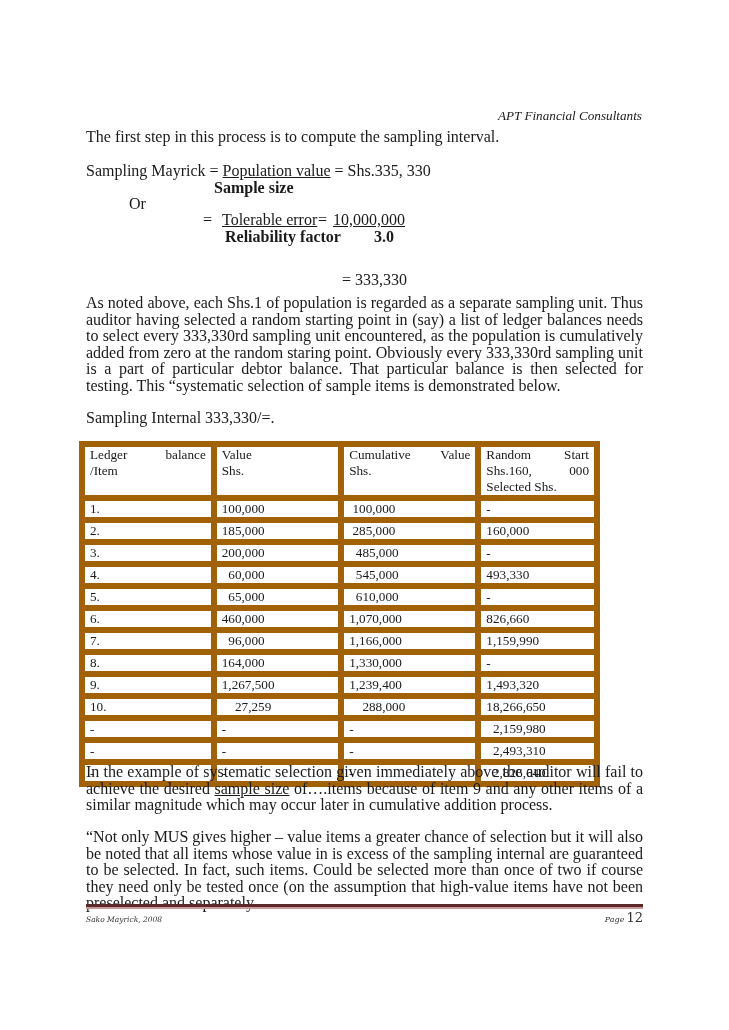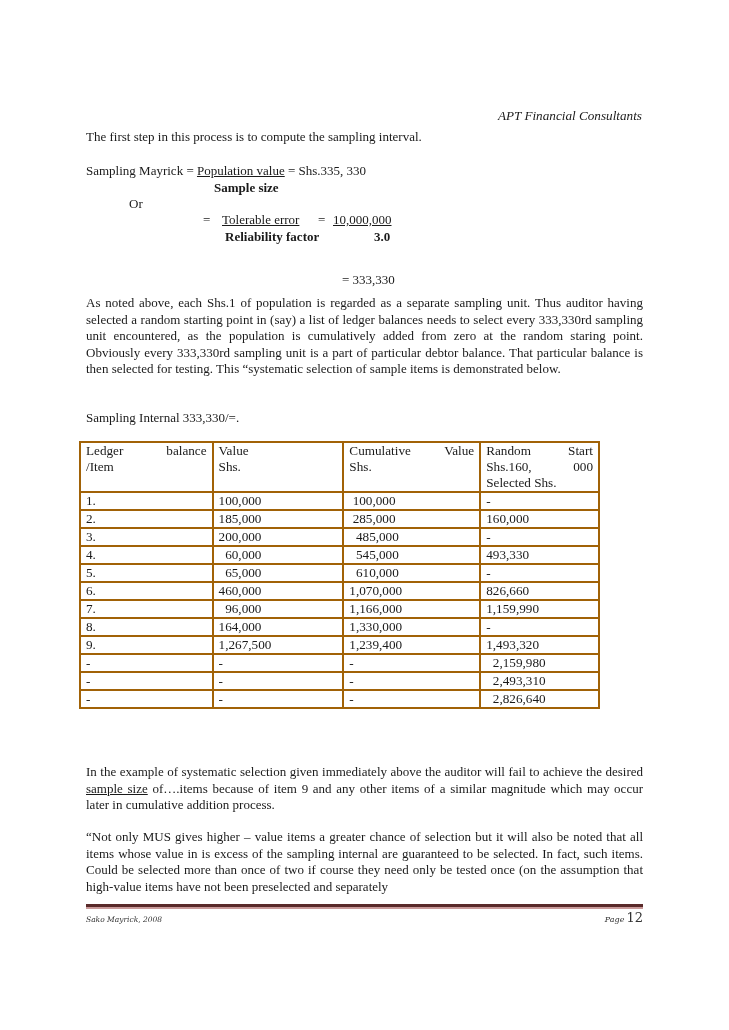--- a/index.html
+++ b/index.html
@@ -1,26 +1,26 @@
 <!DOCTYPE html>
 <html><head>
 <meta charset="utf-8">
 <style>
   html, body { margin: 0; padding: 0; background: #ffffff; }
   body { width: 729px; height: 1030px; position: relative; overflow: hidden;
          font-family: "Liberation Serif", "DejaVu Serif", serif; color: #1a1a1a; }
   .abs { position: absolute; }
-  .body-text { font-size: 13px; line-height: 16.6px; }
+  .body-text { font-size: 16px; line-height: 16.6px; }
   .header-title { top: 88px; right: 87px; font-style: italic; font-size: 13.2px; margin-top: 20px; }
   .para { left: 86px; width: 557px; text-align: justify; }
   .u { text-decoration: underline; }
   .b { font-weight: bold; }
   table.ledger { position: absolute; left: 79px; top: 441px; width: 521px;
                  border-collapse: collapse; font-size: 13.2px; }
-  table.ledger td { border: 2px solid #a16207; padding: 0 5px; vertical-align: top; line-height: 16px; height: 16px; }
+  table.ledger td { border: 6px solid #a16207; padding: 0 5px; vertical-align: top; line-height: 16px; height: 16px; }
   table.ledger td.c1 { width: 122px; }
   table.ledger td.c2 { width: 121px; }
   table.ledger td.c3 { width: 126px; }
   table.ledger td.c4 { width: 108px; }
   .hdr-split { display: flex; justify-content: space-between; }
   .footer-line1 { left: 86px; top: 904px; width: 557px; height: 3px; background: #5a2a2a; }
   .footer-line2 { left: 86px; top: 907px; width: 557px; height: 2px; background: #c99a9a; }
   .footer-left { left: 86px; top: 915px; font-family: "DejaVu Serif", serif; font-style: italic; font-size: 7.5px; color: #333; }
   .footer-right { right: 86px; top: 910px; font-family: "DejaVu Serif", serif; font-size: 8px; font-style: italic; color: #333; }
   .footer-right .num { font-style: normal; font-size: 13px; margin-left: 2px; }
@@ -131,20 +131,26 @@
         <td style="white-space:pre">1,330,000</td>
         <td style="white-space:pre">-</td>
       </tr>
   <tr>
         <td style="white-space:pre">9.</td>
         <td style="white-space:pre">1,267,500</td>
         <td style="white-space:pre">1,239,400</td>
         <td style="white-space:pre">1,493,320</td>
       </tr>
   <tr>
+        <td style="white-space:pre">10.</td>
+        <td style="white-space:pre">    27,259</td>
+        <td style="white-space:pre">    288,000</td>
+        <td style="white-space:pre">18,266,650</td>
+      </tr>
+  <tr>
         <td style="white-space:pre">-</td>
         <td style="white-space:pre">-</td>
         <td style="white-space:pre">-</td>
         <td style="white-space:pre">  2,159,980</td>
       </tr>
   <tr>
         <td style="white-space:pre">-</td>
         <td style="white-space:pre">-</td>
         <td style="white-space:pre">-</td>
         <td style="white-space:pre">  2,493,310</td>

